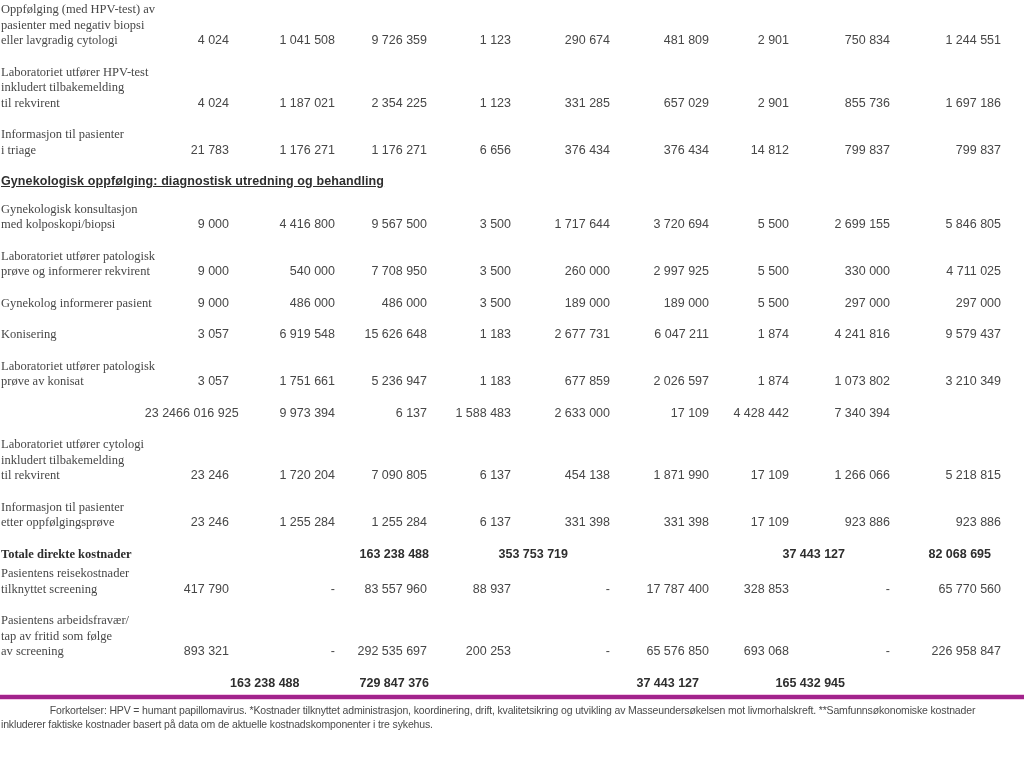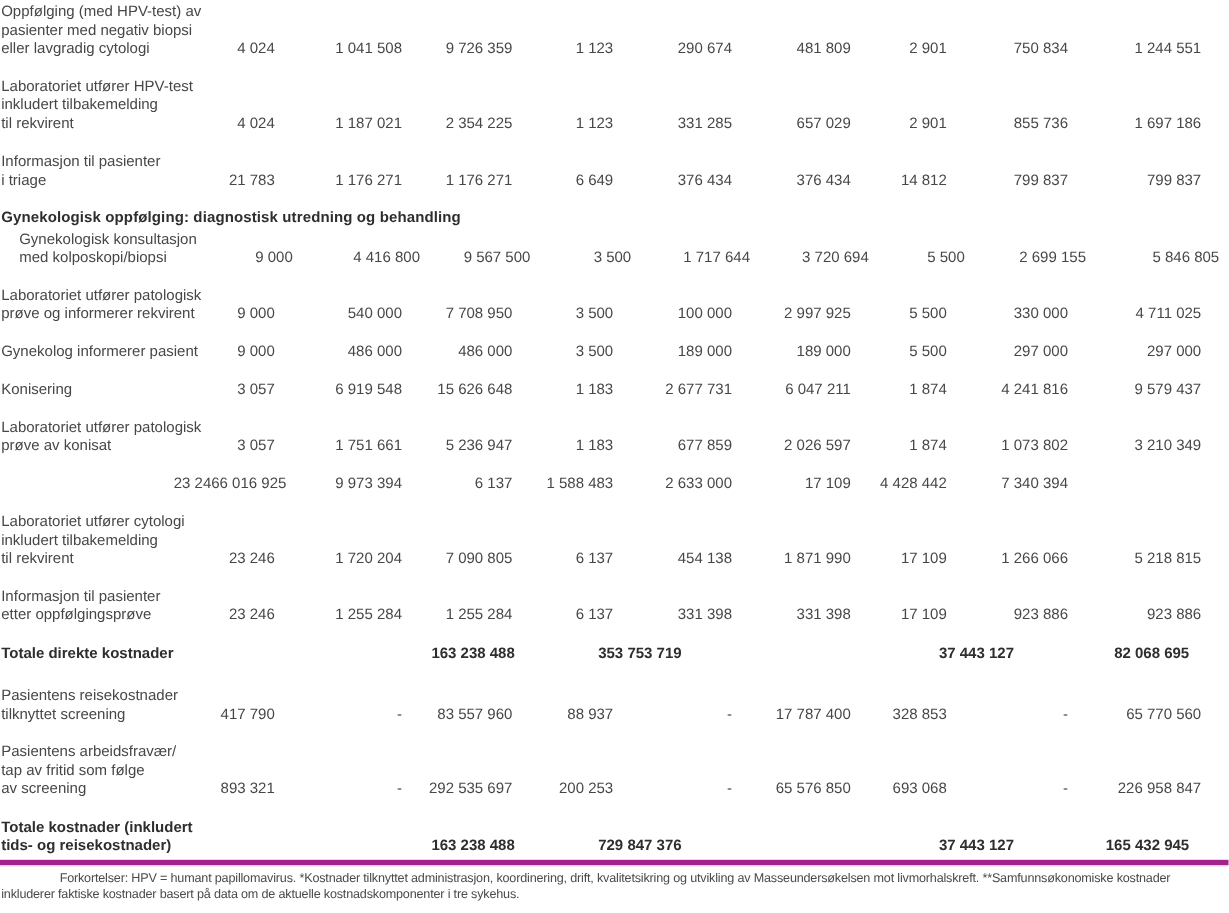--- a/index.html
+++ b/index.html
@@ -12,34 +12,35 @@
     font-family: "Liberation Sans", sans-serif;
     font-size: 12.5px;
     line-height: 15.5px;
     color: #474747;
     box-sizing: border-box;
     padding-left: 1px;
   }
   #table-root { width: 1000px; }
   .row { margin-top: 16px; }
   .row:first-child { margin-top: 2px; }
-  .row.after-section { margin-top: 2px; padding-left: 15px; }
-  .row.after-total { margin-top: 20px; }
+  .row.after-section { margin-top: 12px; }
+  .row.after-total { margin-top: 4px; }
   .row.data {
     display: grid;
     grid-template-columns: 182px 46px 106px 92px 84px 99px 99px 80px 101px 111px;
     align-items: end;
   }
   .row.section {
     font-weight: bold;
     color: #2e2e2e;
     letter-spacing: 0.1px;
+    text-decoration: underline;
   }
   .row.bold { font-weight: bold; color: #2e2e2e; gap: 47px; }
-  .label { white-space: pre-line; }
+  .label { white-space: pre-line; font-family: Liberation Serif, serif; }
   .val { text-align: right; white-space: nowrap; }
   .rule {
     margin-top: 3px;
     width: 1024px;
     margin-left: -1px;
     height: 6px;
     
     background: linear-gradient(#f3c6e6 0 18%, #a2238c 18% 80%, #f3c6e6 80% 100%);
   }
   .footnote {
@@ -83,21 +84,21 @@
         <div class="val">2 901</div>
         <div class="val">855 736</div>
         <div class="val">1 697 186</div>
       </div>
       <div class="row data">
         <div class="label">Informasjon til pasienter
 i triage</div>
         <div class="val">21 783</div>
         <div class="val">1 176 271</div>
         <div class="val">1 176 271</div>
-        <div class="val">6 649</div>
+        <div class="val">6 656</div>
         <div class="val">376 434</div>
         <div class="val">376 434</div>
         <div class="val">14 812</div>
         <div class="val">799 837</div>
         <div class="val">799 837</div>
       </div>
       <div class="row section">Gynekologisk oppfølging: diagnostisk utredning og behandling</div>
       <div class="row data after-section">
         <div class="label">Gynekologisk konsultasjon
 med kolposkopi/biopsi</div>
@@ -111,21 +112,21 @@
         <div class="val">2 699 155</div>
         <div class="val">5 846 805</div>
       </div>
       <div class="row data">
         <div class="label">Laboratoriet utfører patologisk
 prøve og informerer rekvirent</div>
         <div class="val">9 000</div>
         <div class="val">540 000</div>
         <div class="val">7 708 950</div>
         <div class="val">3 500</div>
-        <div class="val">100 000</div>
+        <div class="val">260 000</div>
         <div class="val">2 997 925</div>
         <div class="val">5 500</div>
         <div class="val">330 000</div>
         <div class="val">4 711 025</div>
       </div>
       <div class="row data">
         <div class="label">Gynekolog informerer pasient</div>
         <div class="val">9 000</div>
         <div class="val">486 000</div>
         <div class="val">486 000</div>
@@ -232,22 +233,20 @@
         <div class="val">-</div>
         <div class="val">292 535 697</div>
         <div class="val">200 253</div>
         <div class="val">-</div>
         <div class="val">65 576 850</div>
         <div class="val">693 068</div>
         <div class="val">-</div>
         <div class="val">226 958 847</div>
       </div>
       <div class="row data bold">
-        <div class="label">Totale kostnader (inkludert
-tids- og reisekostnader)</div>
         <div class="val"></div>
         <div class="val">163 238 488</div>
         <div class="val">729 847 376</div>
         <div class="val"></div>
         <div class="val">37 443 127</div>
         <div class="val">165 432 945</div>
         <div class="val"></div>
         <div class="val">125 795 361</div>
         <div class="val">564 414 431</div>
       </div>

